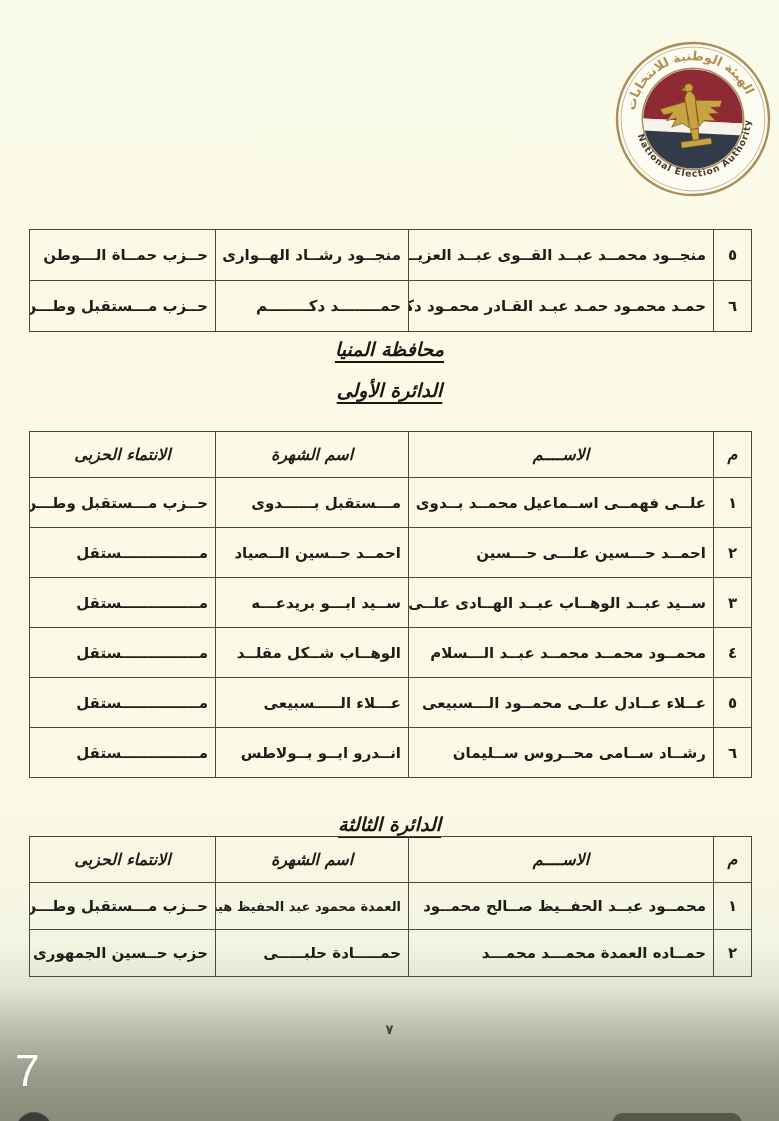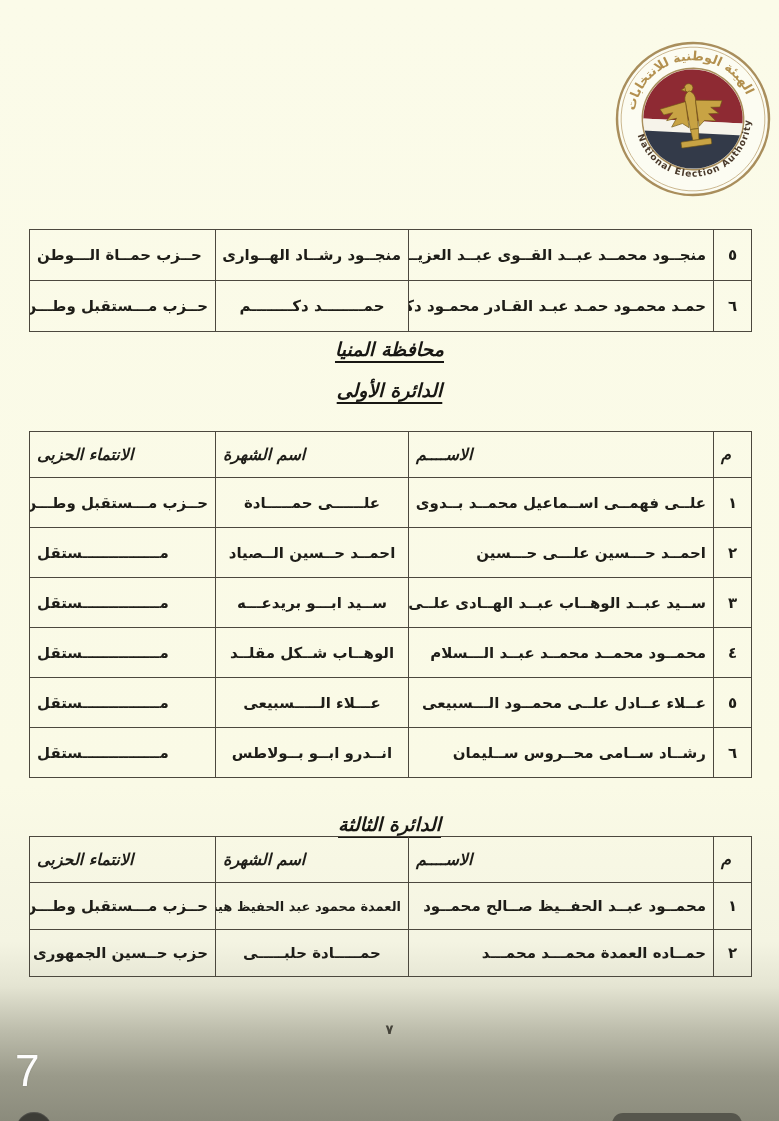--- a/index.html
+++ b/index.html
@@ -34,28 +34,28 @@
     border-collapse:collapse; table-layout:fixed;
     direction:rtl; color:#1e1d18; font-weight:bold;
   }
   .t-top { top:229px; }
   .t-first { top:431px; }
   .t-third { top:836px; }
   table.doc td, table.doc th {
     border:1px solid #4c483e; overflow:hidden; white-space:nowrap;
     padding:0 7px; font-size:15px;
   }
-  table.doc th { font-size:16px; font-style:italic; height:46px; text-align:left; }
+  table.doc th { font-size:16px; font-style:italic; height:46px; text-align:center; }
   .t-top td { height:51px; }
   .t-first td { height:50px; }
   .t-third td { height:47px; }
   td.c-no { text-align:center; padding:0 2px; }
   td.c-name { text-align:right; }
-  td.c-alias { text-align:center; }
-  td.c-party { text-align:left; }
+  td.c-alias { text-align:right; }
+  td.c-party { text-align:right; }
 
   
   .page-num {
     position:absolute; top:1022px; left:0; width:100%;
     text-align:center; font-size:13px; color:#45433a; font-weight:bold;
   }
   .viewer-page {
     position:absolute; left:15px; top:1046px;
     font-family:"Liberation Sans",sans-serif;
     font-size:44px; color:#fdfdfd; font-weight:400;
@@ -146,21 +146,21 @@
         <th>م</th>
         <th>الاســــم</th>
         <th>اسم الشهرة</th>
         <th>الانتماء الحزبى</th>
       </tr>
     </thead>
     <tbody>
       <tr>
         <td class="c-no">١</td>
         <td class="c-name">علــى فهمــى اســماعيل محمــد بــدوى</td>
-        <td class="c-alias">علــــــى حمـــــادة</td>
+        <td class="c-alias">مـــستقبل بــــــدوى</td>
         <td class="c-party">حــزب مـــستقبل وطـــن</td>
       </tr>
       <tr>
         <td class="c-no">٢</td>
         <td class="c-name">احمــد حـــسين علـــى حـــسين</td>
         <td class="c-alias">احمــد حــسين الــصياد</td>
         <td class="c-party">مـــــــــــــــستقل</td>
       </tr>
       <tr>
         <td class="c-no">٣</td>

